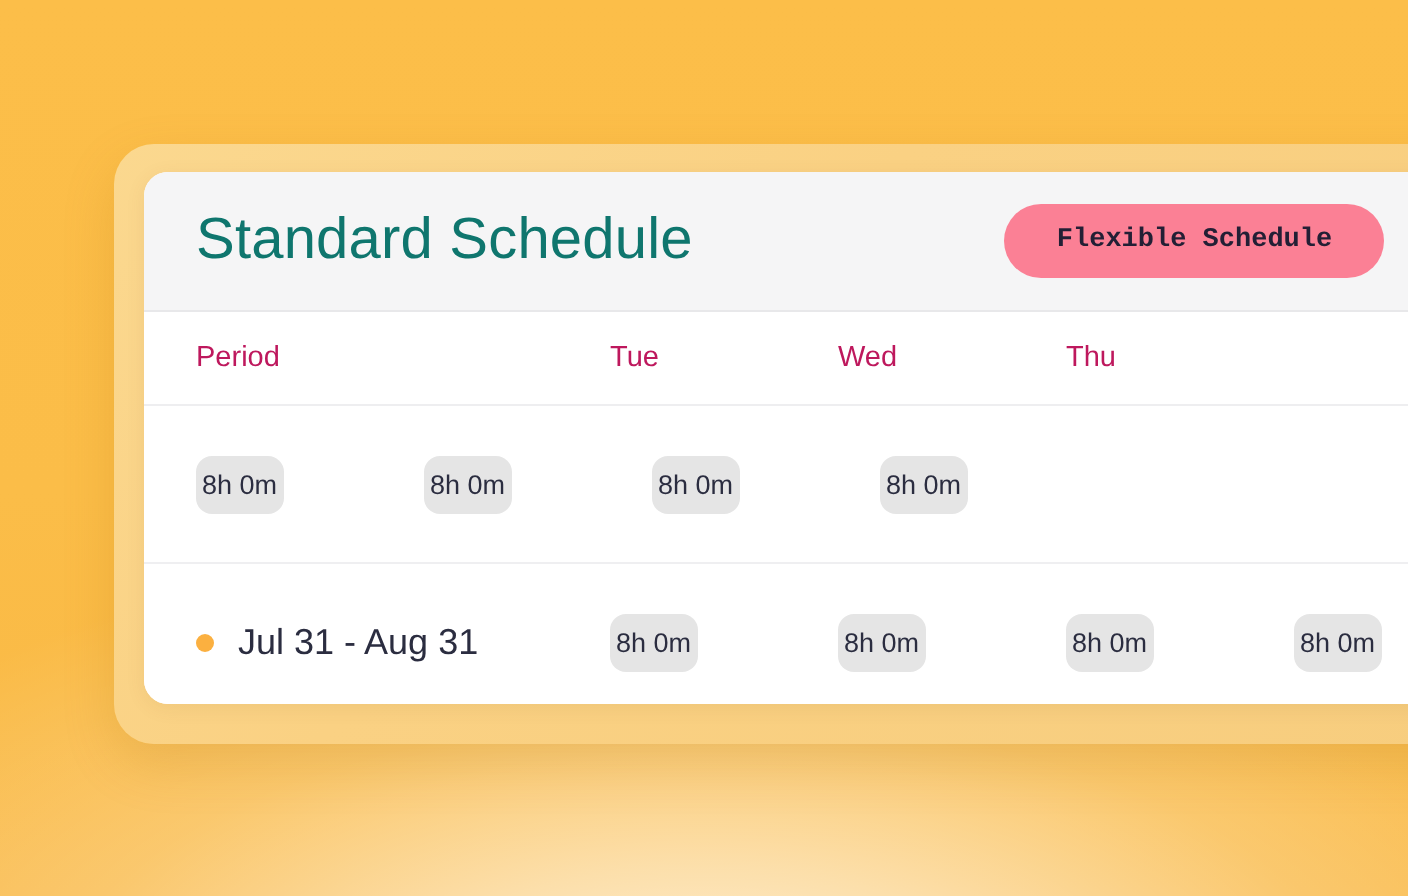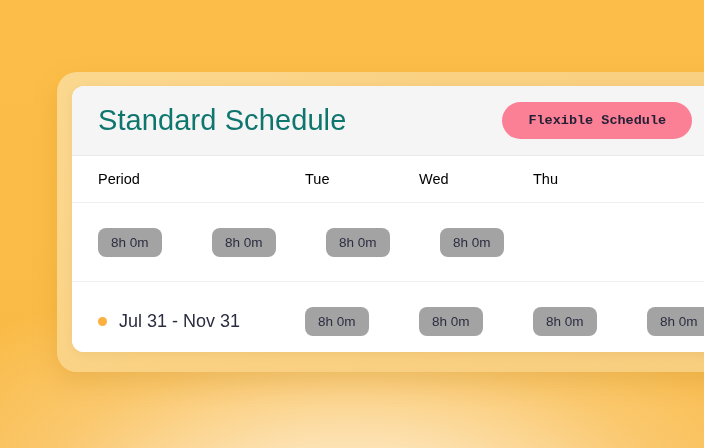--- a/index.html
+++ b/index.html
@@ -115,43 +115,43 @@
   }
   .col-day {
     width: 114px;
     flex: 0 0 114px;
     display: flex;
     align-items: center;
   }
 
   .head-cell {
     font-size: 14.5px;
-    color: #000000;
+    color: #be185d;
     font-weight: 400;
   }
 
   .period-dot {
     width: 9px;
     height: 9px;
     border-radius: 50%;
     flex: 0 0 9px;
     margin-right: 12px;
   }
   .period-label {
     font-size: 18px;
     color: #2b2d40;
     white-space: nowrap;
   }
 
   .hour-chip {
-    background: #a3a3a3;
+    background: #e5e5e5;
     color: #2b2d40;
     font-size: 13.5px;
     border-radius: 8px;
-    padding: 7px 13px;
+    padding: 7px 3px;
     white-space: nowrap;
     display: inline-block;
   }
 </style>
 </head>
 <body>
 
 <div id="backdrop"></div>
 
 <div id="card-frame"></div>
@@ -183,21 +183,21 @@
         <span class="hour-chip">8h 0m</span>
       </div>
       <div class="col-day">
         <span class="hour-chip">8h 0m</span>
       </div>
     </div>
 
     <div class="trow tbody-row" id="table-row-2">
       <div class="col-period">
         <span class="period-dot" style="background: rgb(251, 176, 64);"></span>
-        <span class="period-label">Jul 31 - Nov 31</span>
+        <span class="period-label">Jul 31 - Aug 31</span>
       </div>
       <div class="col-day">
         <span class="hour-chip">8h 0m</span>
       </div>
       <div class="col-day">
         <span class="hour-chip">8h 0m</span>
       </div>
       <div class="col-day">
         <span class="hour-chip">8h 0m</span>
       </div>

